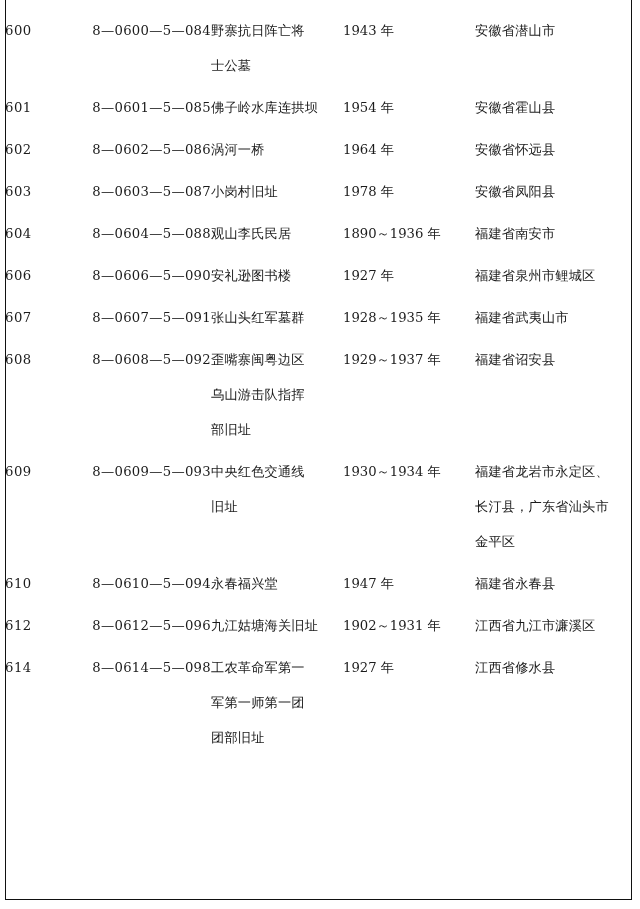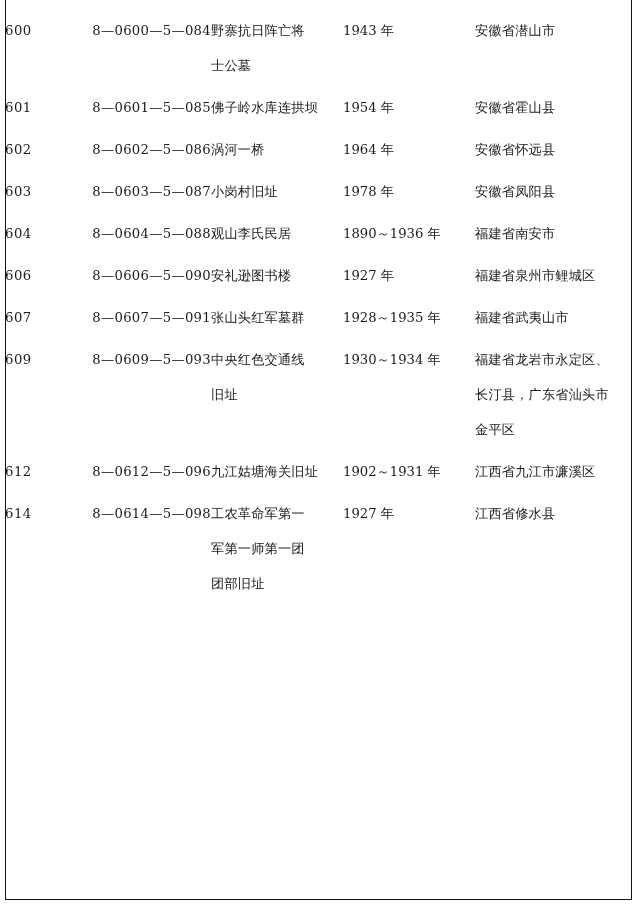--- a/index.html
+++ b/index.html
@@ -231,36 +231,72 @@
             </td>
             <td class="cell-date">
               <div class="line">1928～1935 年</div>
             </td>
             <td class="cell-loc">
               <div class="line">福建省武夷山市</div>
             </td>
           </tr>
           <tr class="row">
             <td class="cell-seq">
+              <div class="line">608</div>
+            </td>
+            <td class="cell-code">
+              <div class="line">8—0608—5—092</div>
+            </td>
+            <td class="cell-name">
+              <div class="line">歪嘴寨闽粤边区</div>
+              <div class="line">乌山游击队指挥</div>
+              <div class="line">部旧址</div>
+            </td>
+            <td class="cell-date">
+              <div class="line">1929～1937 年</div>
+            </td>
+            <td class="cell-loc">
+              <div class="line">福建省诏安县</div>
+            </td>
+          </tr>
+          <tr class="row">
+            <td class="cell-seq">
               <div class="line">609</div>
             </td>
             <td class="cell-code">
               <div class="line">8—0609—5—093</div>
             </td>
             <td class="cell-name">
               <div class="line">中央红色交通线</div>
               <div class="line">旧址</div>
             </td>
             <td class="cell-date">
               <div class="line">1930～1934 年</div>
             </td>
             <td class="cell-loc">
               <div class="line">福建省龙岩市永定区、</div>
               <div class="line">长汀县，广东省汕头市</div>
               <div class="line">金平区</div>
+            </td>
+          </tr>
+          <tr class="row">
+            <td class="cell-seq">
+              <div class="line">610</div>
+            </td>
+            <td class="cell-code">
+              <div class="line">8—0610—5—094</div>
+            </td>
+            <td class="cell-name">
+              <div class="line">永春福兴堂</div>
+            </td>
+            <td class="cell-date">
+              <div class="line">1947 年</div>
+            </td>
+            <td class="cell-loc">
+              <div class="line">福建省永春县</div>
             </td>
           </tr>
           <tr class="row">
             <td class="cell-seq">
               <div class="line">612</div>
             </td>
             <td class="cell-code">
               <div class="line">8—0612—5—096</div>
             </td>
             <td class="cell-name">

